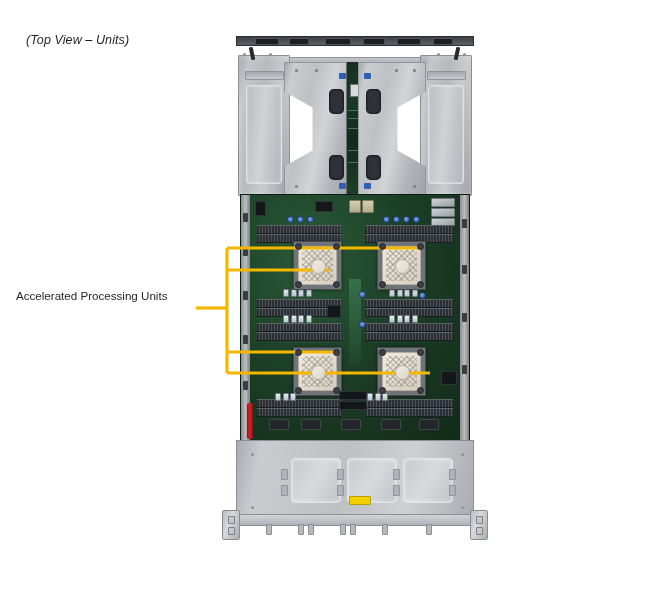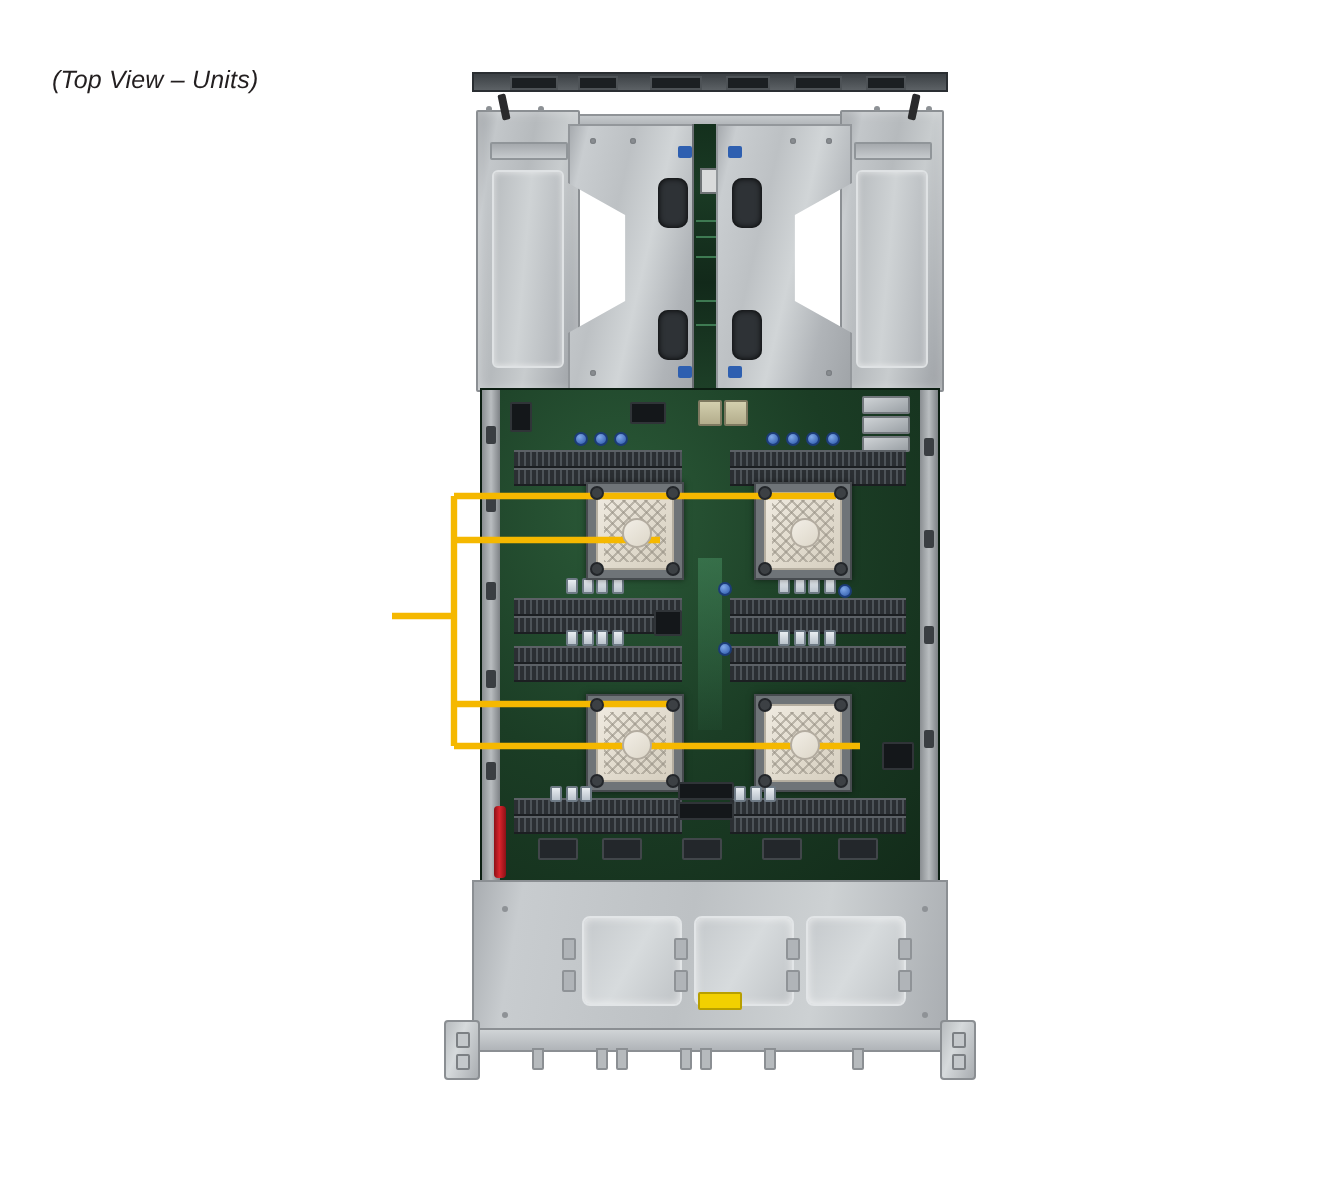--- a/index.html
+++ b/index.html
@@ -398,20 +398,21 @@
     border: 1px solid #8b8f93;
     border-radius: 0 0 1px 1px;
   }
 </style>
 </head>
 <body>
 
 <div id="figure-caption">(Top View – Units)</div>
 
 <div id="callout">
+  <span class="ln">Accelerated Processing Units</span>
 </div>
 
 <div id="chassis">
 
   <div id="top-bar"></div>
 
   <div class="riser" id="riser-left">
     <div class="handle"></div>
     <div class="pin" style="left:4px;"></div>
     <div class="pin" style="left:30px;"></div>

